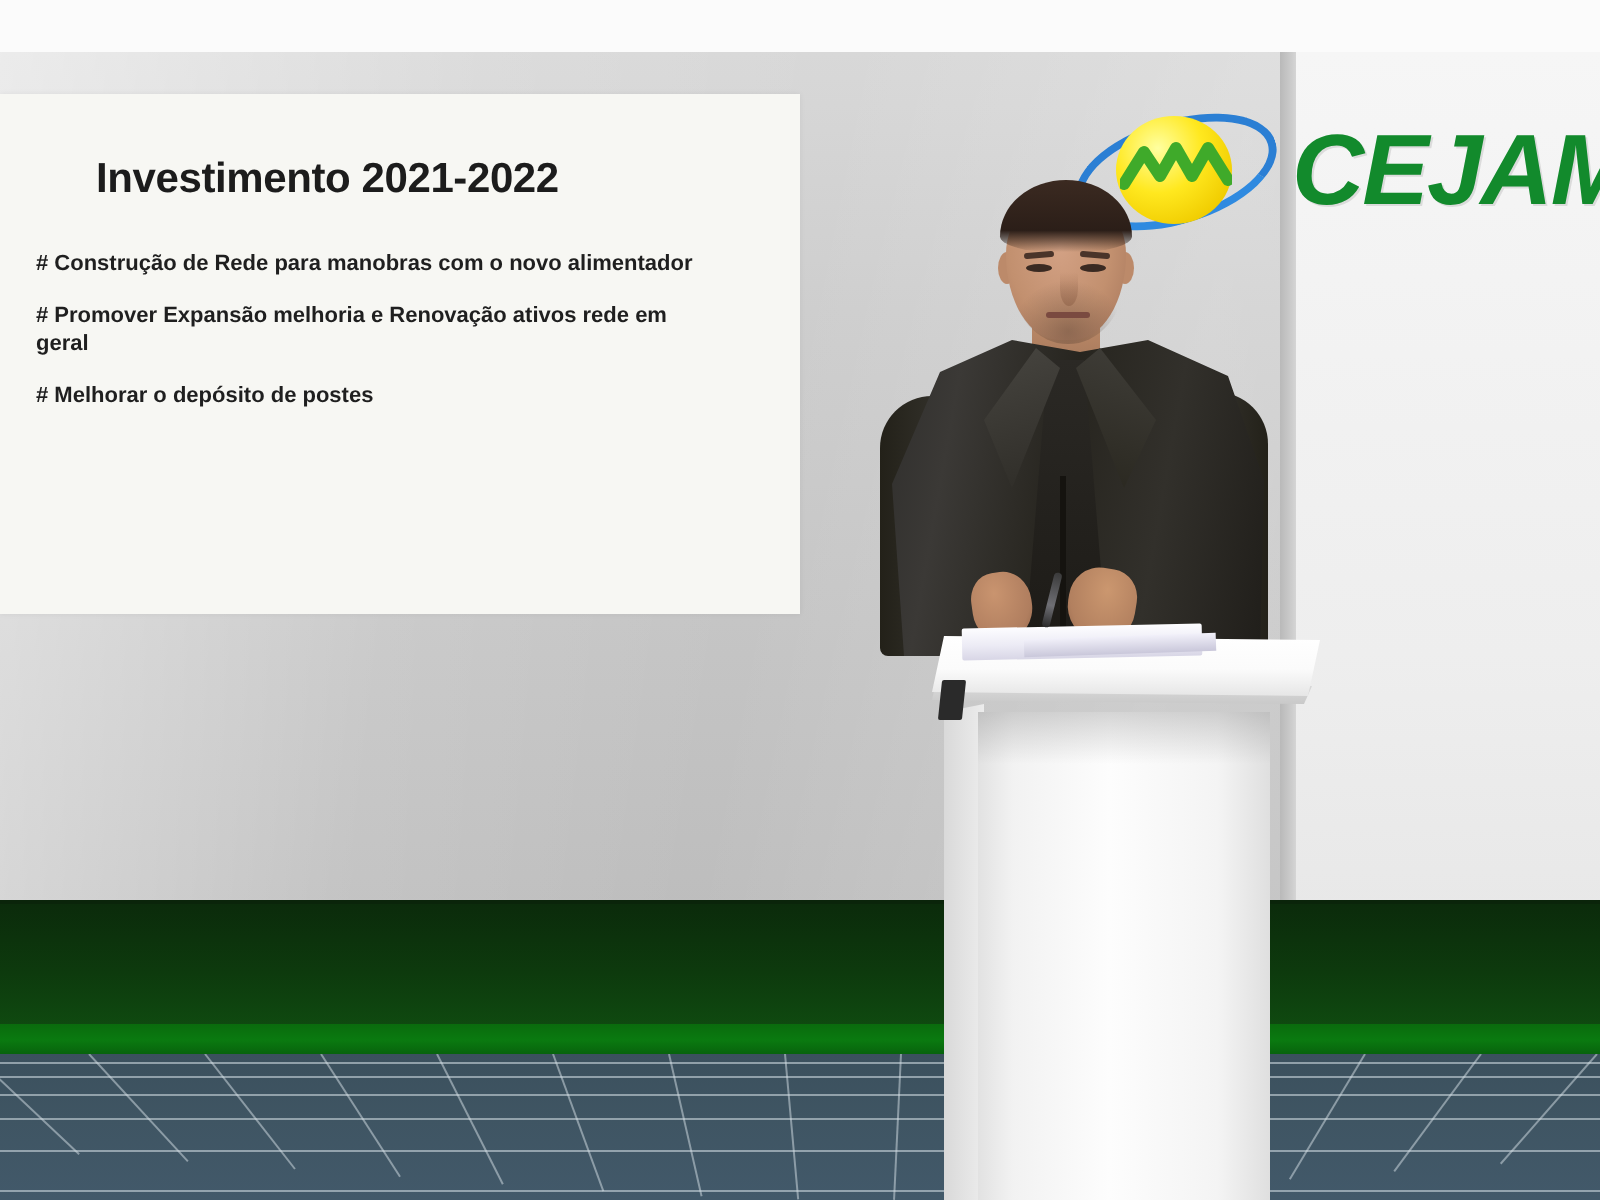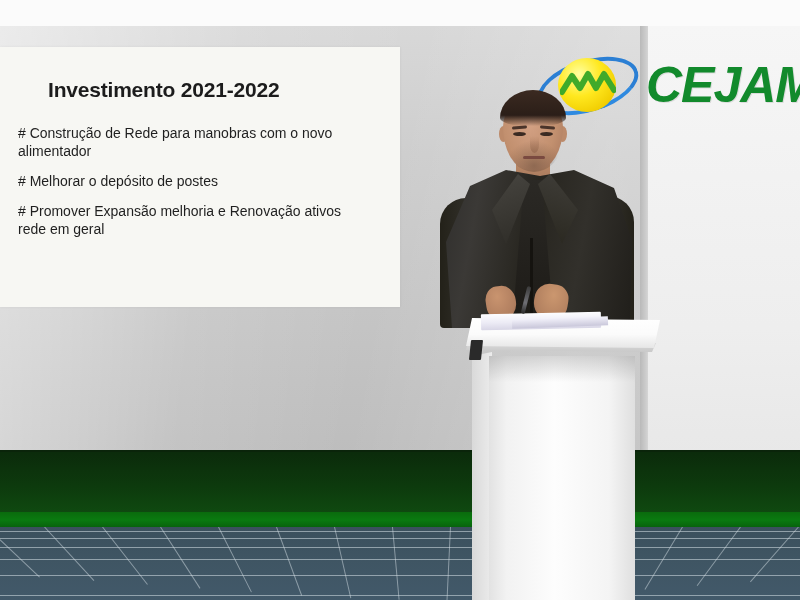--- a/index.html
+++ b/index.html
@@ -113,22 +113,22 @@
     color: #1c1c1c;
     letter-spacing: -0.2px;
     white-space: nowrap;
   }
   .slide-bullets {
     position: absolute;
     left: 18px; top: 78px;
     width: 330px;
   }
   .bullet {
-    font-size: 14px;
-    font-weight: normal;
+    font-size: 11px;
+    font-weight: bold;
     color: #1f1f1f;
     line-height: 1.28;
     margin-bottom: 12px;
   }
 
   
   .logo-wrap {
     position: absolute;
     left: 530px; top: 52px;
     width: 290px; height: 70px;
@@ -411,22 +411,22 @@
       <div class="floor-v" style="left: 624px; transform: rotate(24.826deg);"></div>
       <div class="floor-v" style="left: 682px; transform: rotate(31.0026deg);"></div>
       <div class="floor-v" style="left: 740px; transform: rotate(36.473deg);"></div>
       <div class="floor-v" style="left: 798px; transform: rotate(41.2682deg);"></div>
     </div>
 
   <div class="slide">
     <div class="slide-title">Investimento 2021-2022</div>
     <div class="slide-bullets" id="slide-bullets">
         <div class="bullet"># Construção de Rede para manobras com o novo alimentador</div>
+        <div class="bullet"># Promover Expansão melhoria e Renovação ativos rede em geral</div>
         <div class="bullet"># Melhorar o depósito de postes</div>
-        <div class="bullet"># Promover Expansão melhoria e Renovação ativos rede em geral</div>
       </div>
   </div>
 
   <div class="logo-wrap">
     <div class="logo-orbit"></div>
     <div class="logo-ball"></div>
     <svg class="logo-bolt" viewBox="0 0 56 40">
       <polyline points="2,26 12,10 20,22 28,8 36,22 44,8 54,24" fill="none" stroke="#3faa2a" stroke-width="6" stroke-linejoin="round" stroke-linecap="round"></polyline>
     </svg>
     <div class="logo-text nowrap">CEJAMA</div>

